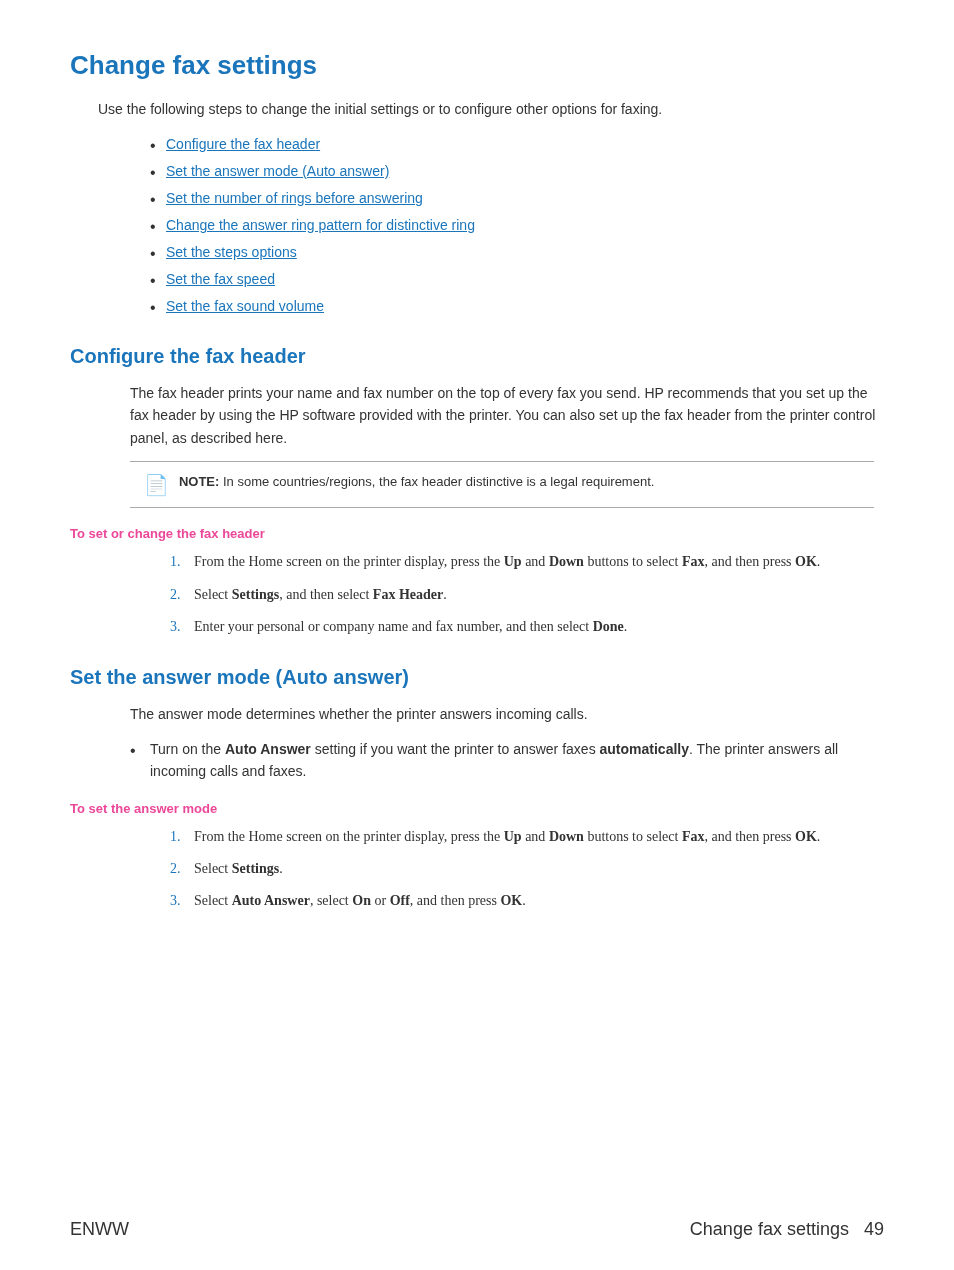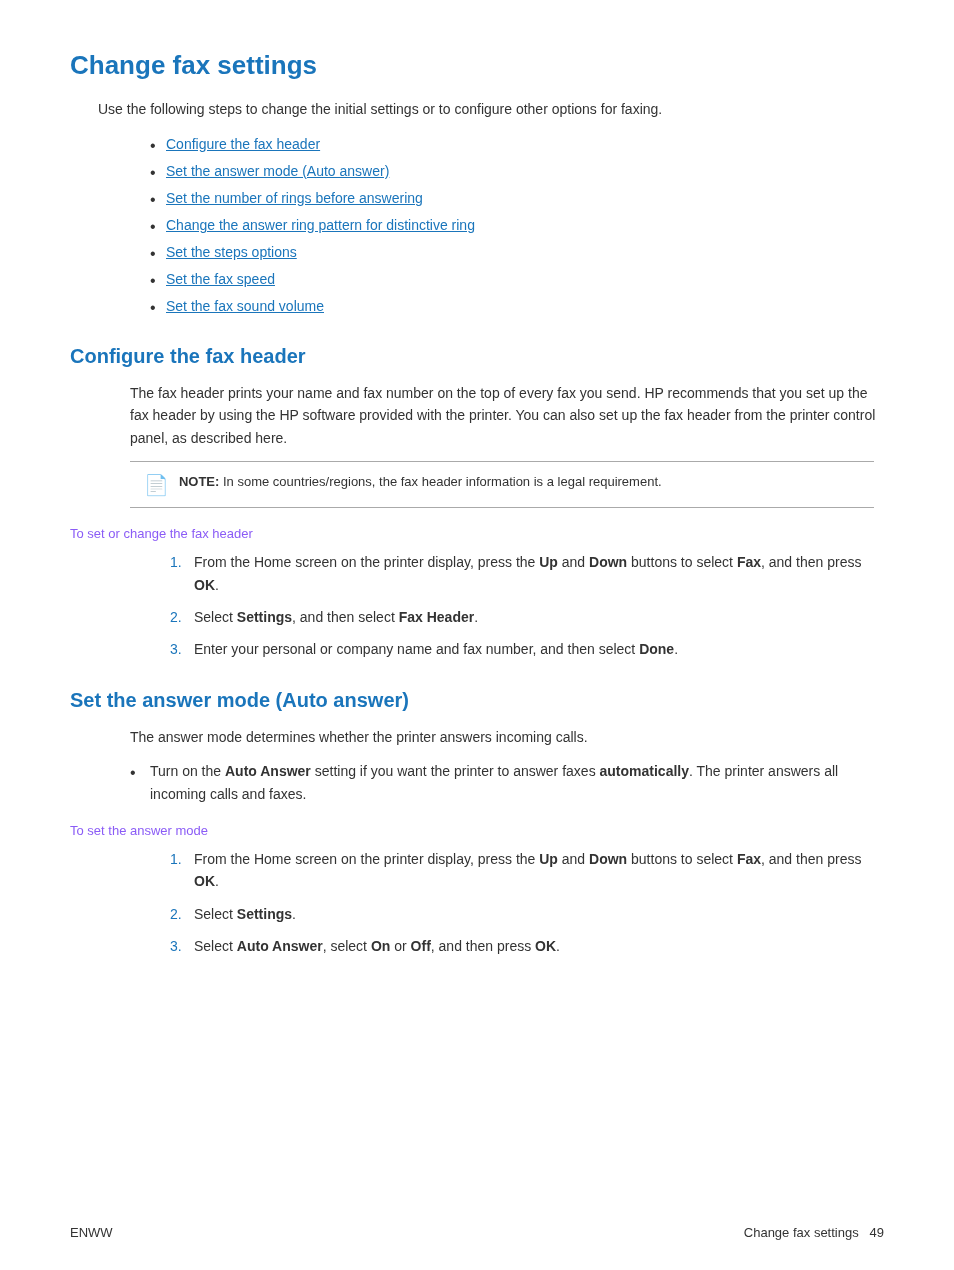--- a/index.html
+++ b/index.html
@@ -23,22 +23,22 @@
     h2.section-title {
       font-size: 20px;
       font-weight: bold;
       color: #1a75bb;
       margin-top: 28px;
       margin-bottom: 14px;
     }
 
     h3.subsection-title {
       font-size: 13px;
-      font-weight: normal;
-      color: #8b5cf6;
+      font-weight: bold;
+      color: #ec4899;
       margin-top: 18px;
       margin-bottom: 10px;
     }
 
     .intro-text {
       margin-left: 28px;
       margin-bottom: 14px;
       line-height: 1.5;
     }
 
@@ -109,20 +109,21 @@
       margin-bottom: 14px;
       counter-reset: step-counter;
     }
 
     ol.steps li {
       counter-increment: step-counter;
       position: relative;
       padding-left: 24px;
       margin-bottom: 10px;
       line-height: 1.6;
+      font-family: Liberation Serif, serif;
     }
 
     ol.steps li::before {
       content: counter(step-counter) '.';
       position: absolute;
       left: 0;
       color: #1a75bb;
       font-weight: normal;
     }
 
@@ -131,21 +132,21 @@
     }
 
     .page-footer {
       position: fixed;
       bottom: 30px;
       left: 0;
       width: 954px;
       padding: 0 70px;
       display: flex;
       justify-content: space-between;
-      font-size: 13px;
+      font-size: 18px;
       color: #333;
     }
 
     .bullet-text-list {
       margin-left: 60px;
       list-style: none;
     }
 
     .bullet-text-list li {
       position: relative;
@@ -180,21 +181,21 @@
 </ul>
 
 <h2 class="section-title">Configure the fax header</h2>
 
 <p class="body-text">The fax header prints your name and fax number on the top of every fax you send. HP recommends that you set up the fax header by using the HP software provided with the printer. You can also set up the fax header from the printer control panel, as described here.</p>
 
 <div class="note-box">
   <span class="note-icon">📄</span>
   <span class="note-text">
     <strong>NOTE:</strong>
-    <span>In some countries/regions, the fax header information is a legal requirement.</span>
+    <span>In some countries/regions, the fax header distinctive is a legal requirement.</span>
   </span>
 </div>
 
 <h3 class="subsection-title">To set or change the fax header</h3>
 
 <ol class="steps">
   <li>From the Home screen on the printer display, press the <b>Up</b> and <b>Down</b> buttons to select <b>Fax</b>, and then press <b>OK</b>.</li>
   <li>Select <b>Settings</b>, and then select <b>Fax Header</b>.</li>
   <li>Enter your personal or company name and fax number, and then select <b>Done</b>.</li>
 </ol>

